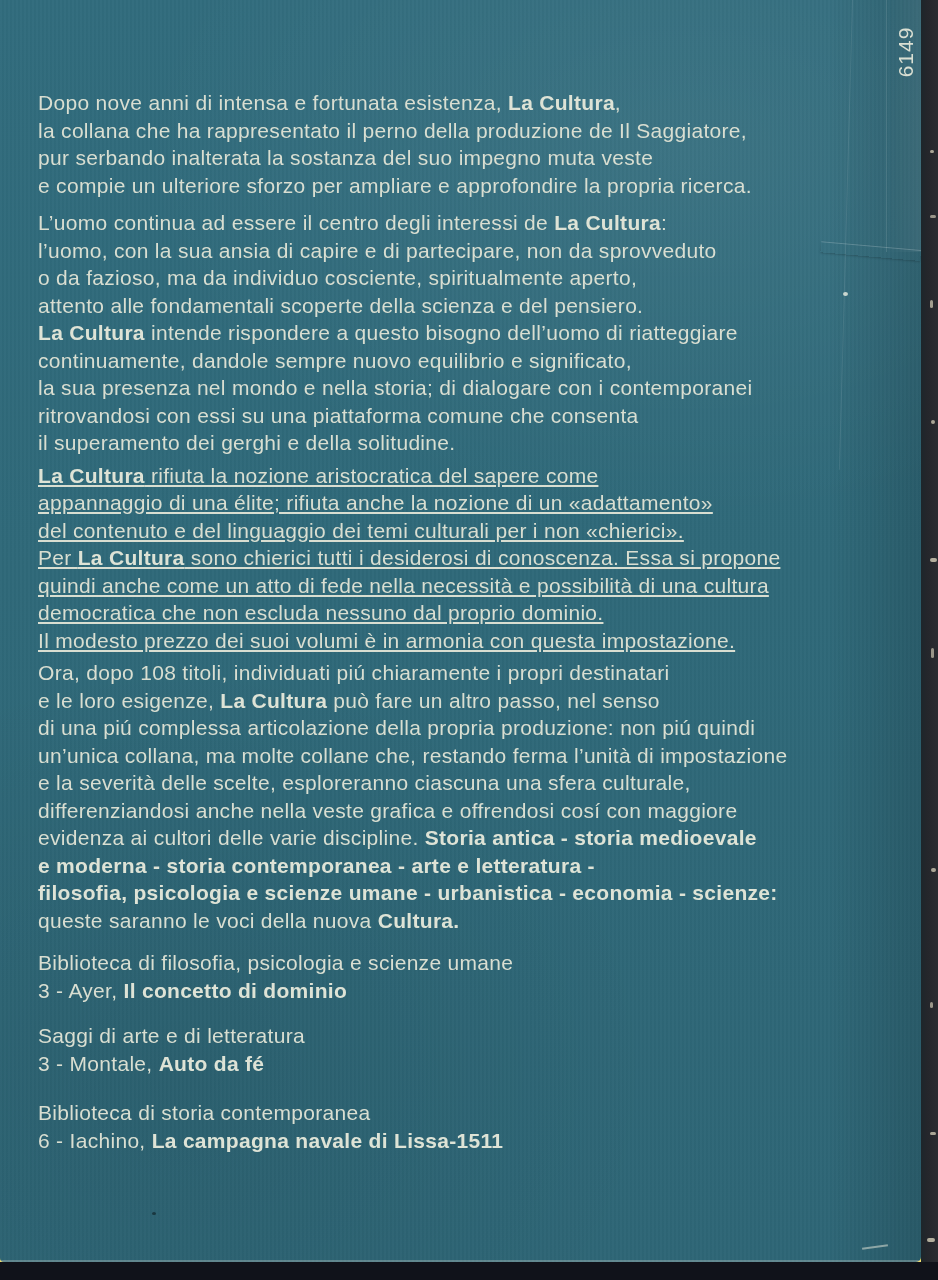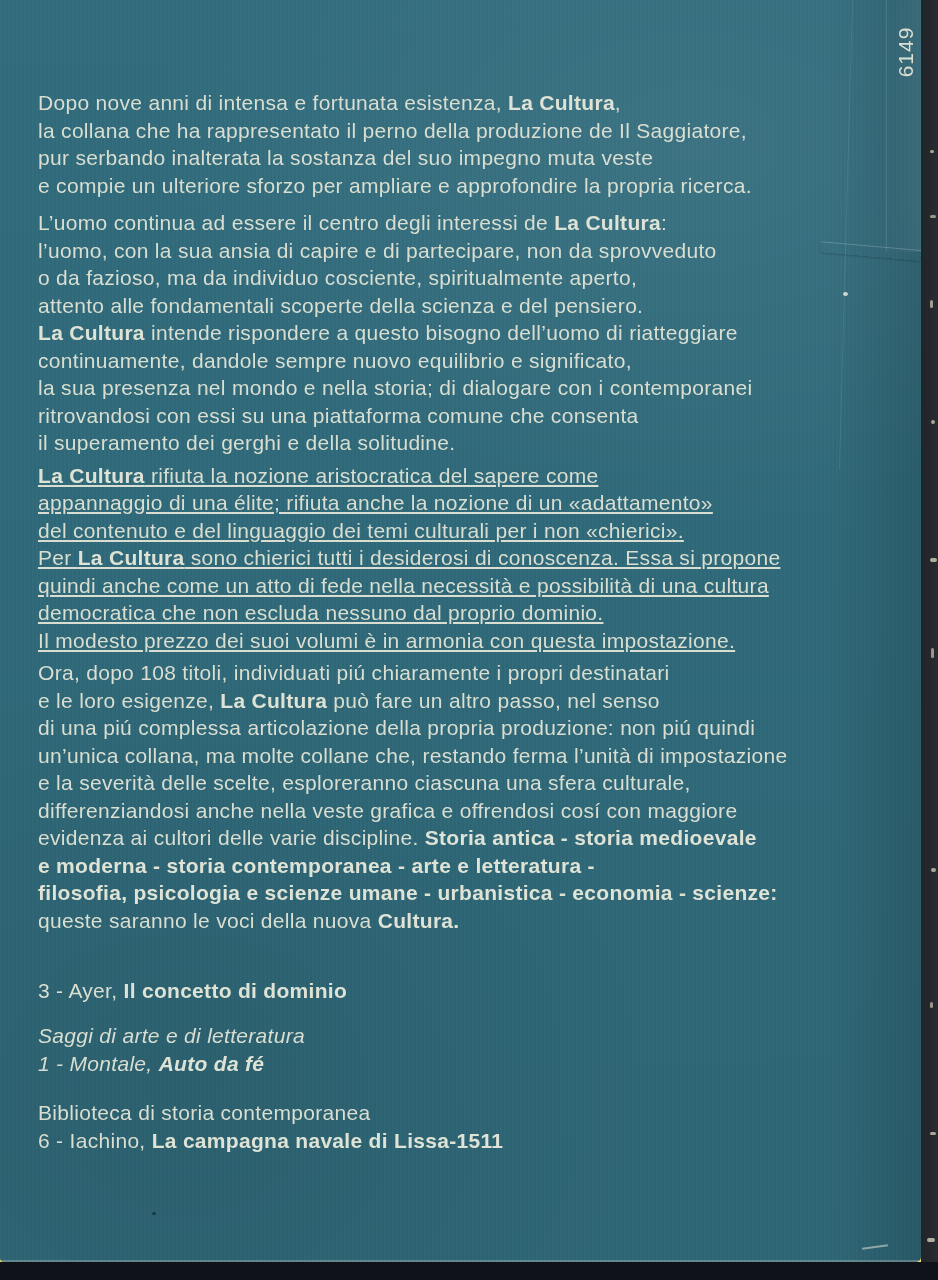--- a/index.html
+++ b/index.html
@@ -20,21 +20,21 @@
   
   .text-block{position:absolute;left:38px;top:89px;width:860px;color:#d9ded1;
               font-size:21px;line-height:27.5px;letter-spacing:0.3px;}
   .text-block p{margin:0;}
   .p0{margin-bottom:10px !important;}
   .p1{margin-bottom:5px  !important;}
   .p2{margin-bottom:5px  !important;text-decoration:underline;}
   .p3{margin-bottom:15px !important;}
   .intro{margin-bottom:22px !important;}
   .group-a{margin-bottom:18px !important;}
-  .group-b{margin-bottom:22px !important;font-style:italic;}
+  .group-b{margin-bottom:22px !important;}
   .bold{font-weight:700;color:#dee3d6;}
 
   
   .corner-number{position:absolute;top:10px;right:2px;width:26px;height:84px;
                  display:flex;align-items:center;justify-content:center;}
   .corner-number span{display:block;width:84px;text-align:center;transform:rotate(-90deg);
                  font-size:21px;letter-spacing:1px;color:#d9ded1;font-weight:400;}
 
   
   .right-edge{position:absolute;right:0;top:0;width:17px;height:1280px;
@@ -82,23 +82,23 @@
       <span>6149</span>
     </div>
 
     <div class="text-block">
       <p class="p0"><span>Dopo nove anni di intensa e fortunata esistenza, </span><span class="bold">La Cultura</span><span>,</span><br><span>la collana che ha rappresentato il perno della produzione de Il Saggiatore,</span><br><span>pur serbando inalterata la sostanza del suo impegno muta veste</span><br><span>e compie un ulteriore sforzo per ampliare e approfondire la propria ricerca.</span></p>
       <p class="p1"><span>L’uomo continua ad essere il centro degli interessi de </span><span class="bold">La Cultura</span><span>:</span><br><span>l’uomo, con la sua ansia di capire e di partecipare, non da sprovveduto</span><br><span>o da fazioso, ma da individuo cosciente, spiritualmente aperto,</span><br><span>attento alle fondamentali scoperte della scienza e del pensiero.</span><br><span></span><span class="bold">La Cultura</span><span> intende rispondere a questo bisogno dell’uomo di riatteggiare</span><br><span>continuamente, dandole sempre nuovo equilibrio e significato,</span><br><span>la sua presenza nel mondo e nella storia; di dialogare con i contemporanei</span><br><span>ritrovandosi con essi su una piattaforma comune che consenta</span><br><span>il superamento dei gerghi e della solitudine.</span></p>
       <p class="p2"><span class="bold">La Cultura</span><span> rifiuta la nozione aristocratica del sapere come</span><br><span>appannaggio di una élite; rifiuta anche la nozione di un «adattamento»</span><br><span>del contenuto e del linguaggio dei temi culturali per i non «chierici».</span><br><span>Per </span><span class="bold">La Cultura</span><span> sono chierici tutti i desiderosi di conoscenza. Essa si propone</span><br><span>quindi anche come un atto di fede nella necessità e possibilità di una cultura</span><br><span>democratica che non escluda nessuno dal proprio dominio.</span><br><span>Il modesto prezzo dei suoi volumi è in armonia con questa impostazione.</span></p>
       <p class="p3"><span>Ora, dopo 108 titoli, individuati piú chiaramente i propri destinatari</span><br><span>e le loro esigenze, </span><span class="bold">La Cultura</span><span> può fare un altro passo, nel senso</span><br><span>di una piú complessa articolazione della propria produzione: non piú quindi</span><br><span>un’unica collana, ma molte collane che, restando ferma l’unità di impostazione</span><br><span>e la severità delle scelte, esploreranno ciascuna una sfera culturale,</span><br><span>differenziandosi anche nella veste grafica e offrendosi cosí con maggiore</span><br><span>evidenza ai cultori delle varie discipline. </span><span class="bold">Storia antica - storia medioevale</span><br><span class="bold">e moderna - storia contemporanea - arte e letteratura -</span><br><span class="bold">filosofia, psicologia e scienze umane - urbanistica - economia - scienze:</span><span></span><br><span>queste saranno le voci della nuova </span><span class="bold">Cultura.</span></p>
 
 
-      <p class="group-a"><br><span>3 - Ayer, </span><span class="bold">Il concetto di dominio</span></p>
+      <p class="group-a"><span>Biblioteca di filosofia, psicologia e scienze umane</span><br><span>3 - Ayer, </span><span class="bold">Il concetto di dominio</span></p>
 
-      <p class="group-b"><span>Saggi di arte e di letteratura</span><br><span>1 - Montale, </span><span class="bold">Auto da fé</span></p>
+      <p class="group-b"><span>Saggi di arte e di letteratura</span><br><span>3 - Montale, </span><span class="bold">Auto da fé</span></p>
 
       <p><span>Biblioteca di storia contemporanea</span><br><span>6 - Iachino, </span><span class="bold">La campagna navale di Lissa-1511</span></p>
     </div>
 
     <div class="fold-vert"></div>
     <div class="crease-diag"></div>
     <div class="crease-line"></div>
     <div class="dot-teal"></div>
     <div class="speck-dark"></div>
     <div class="scratch-br"></div>

